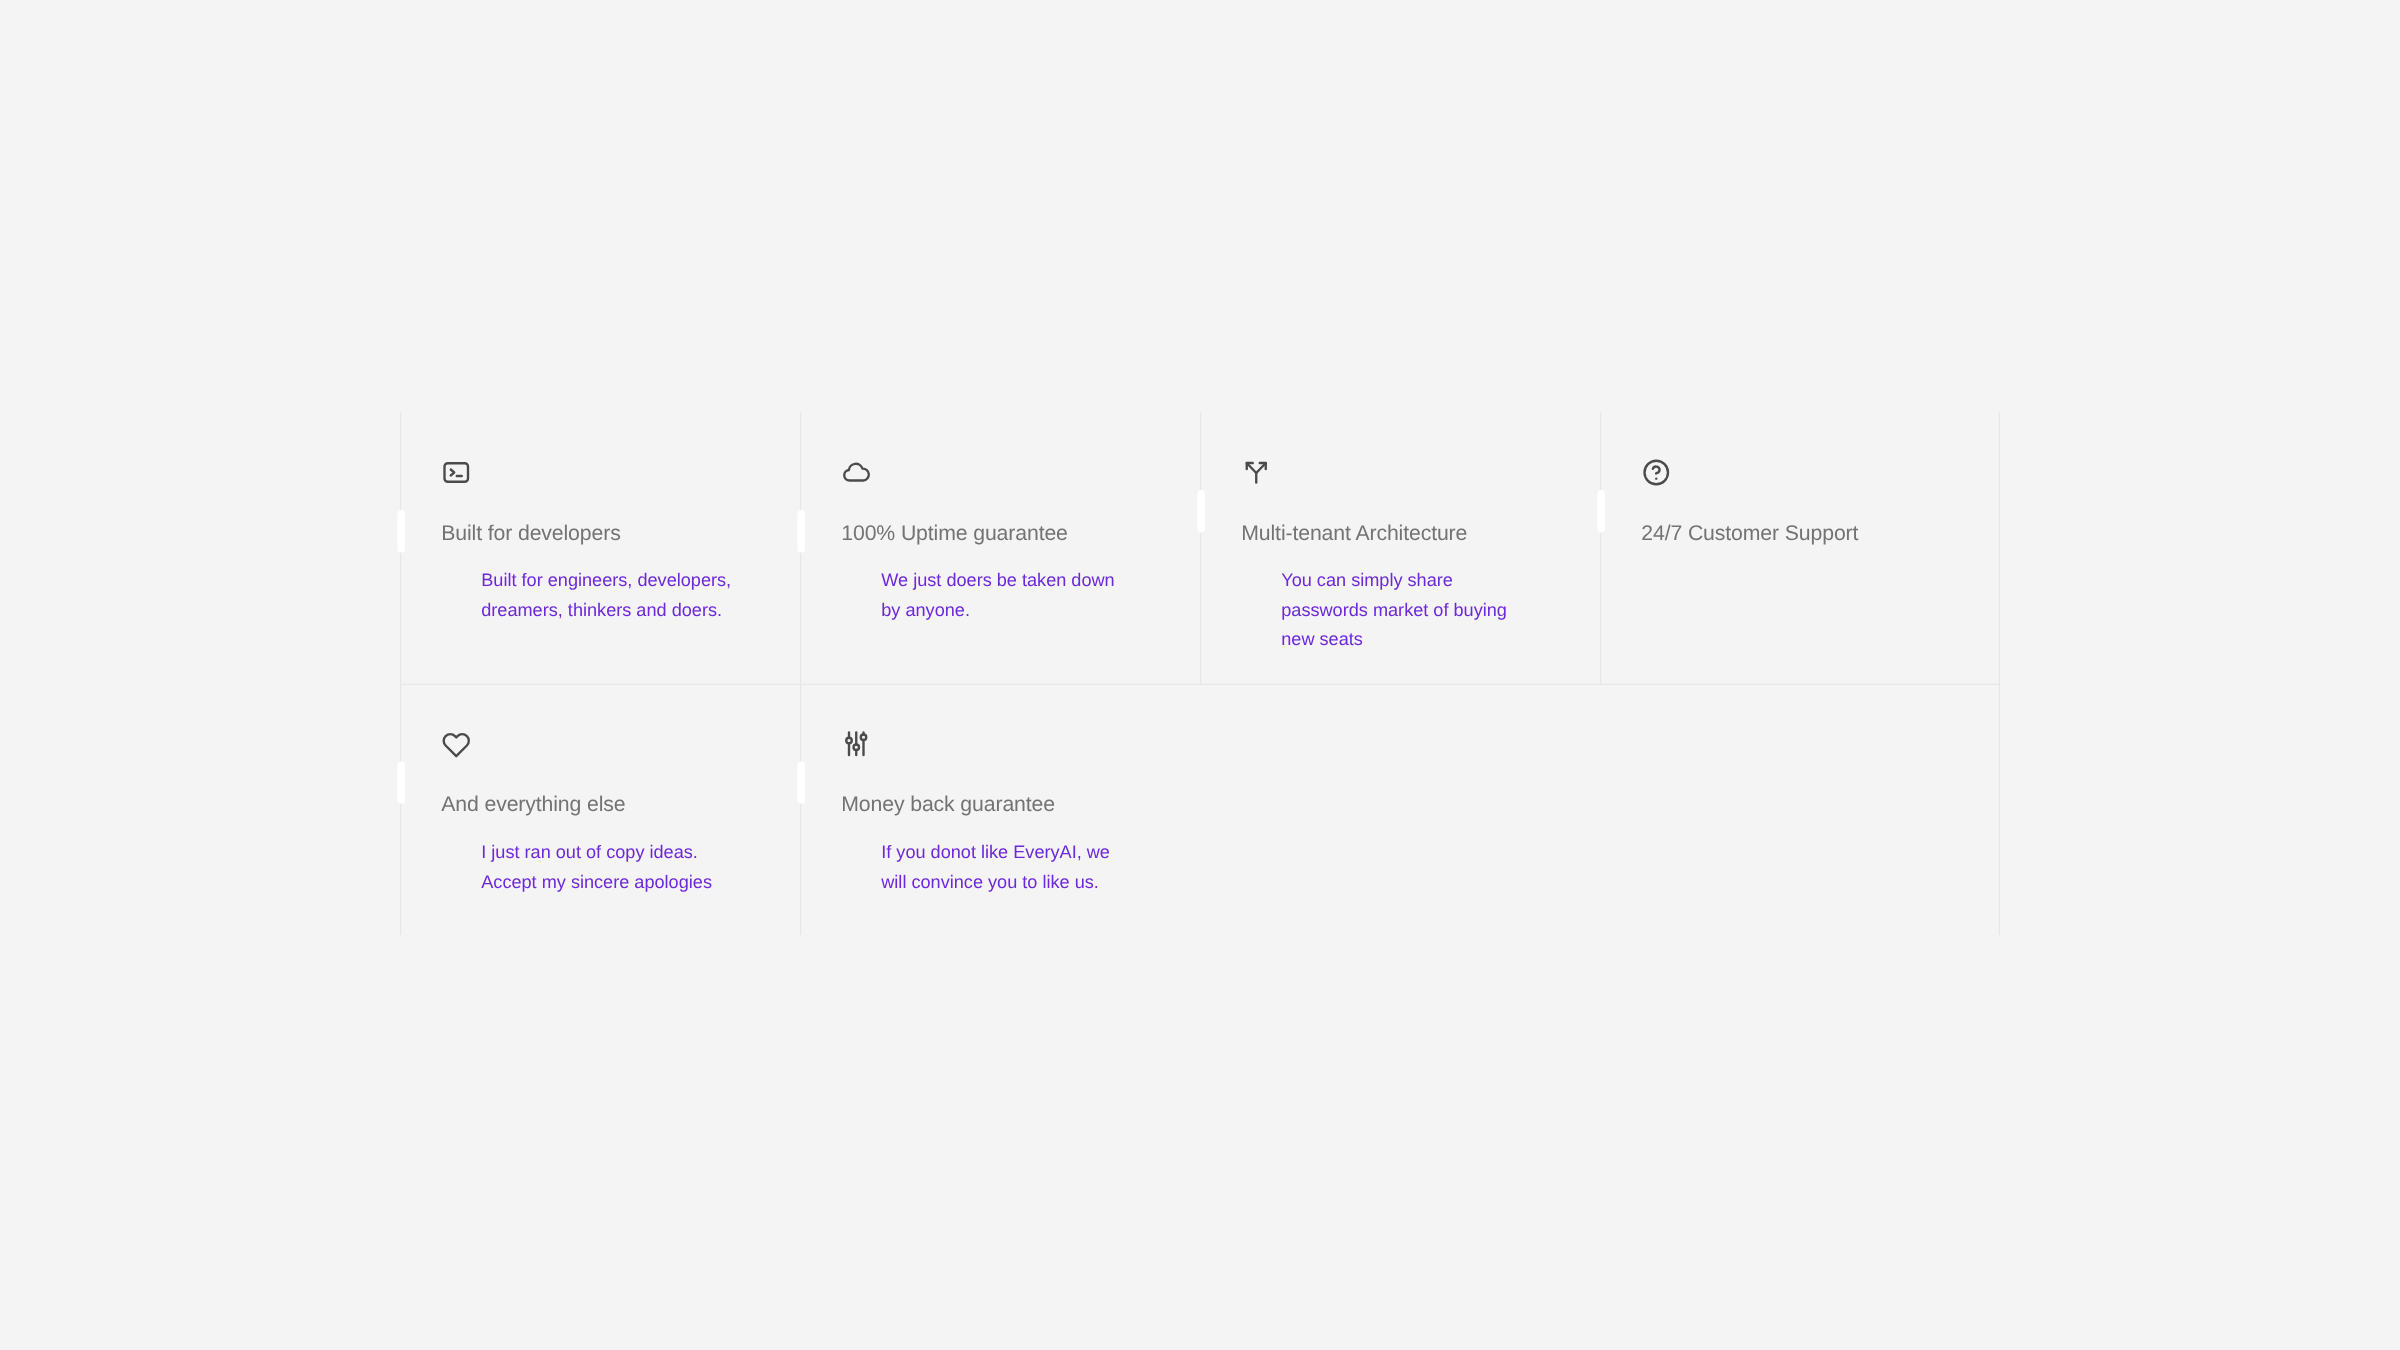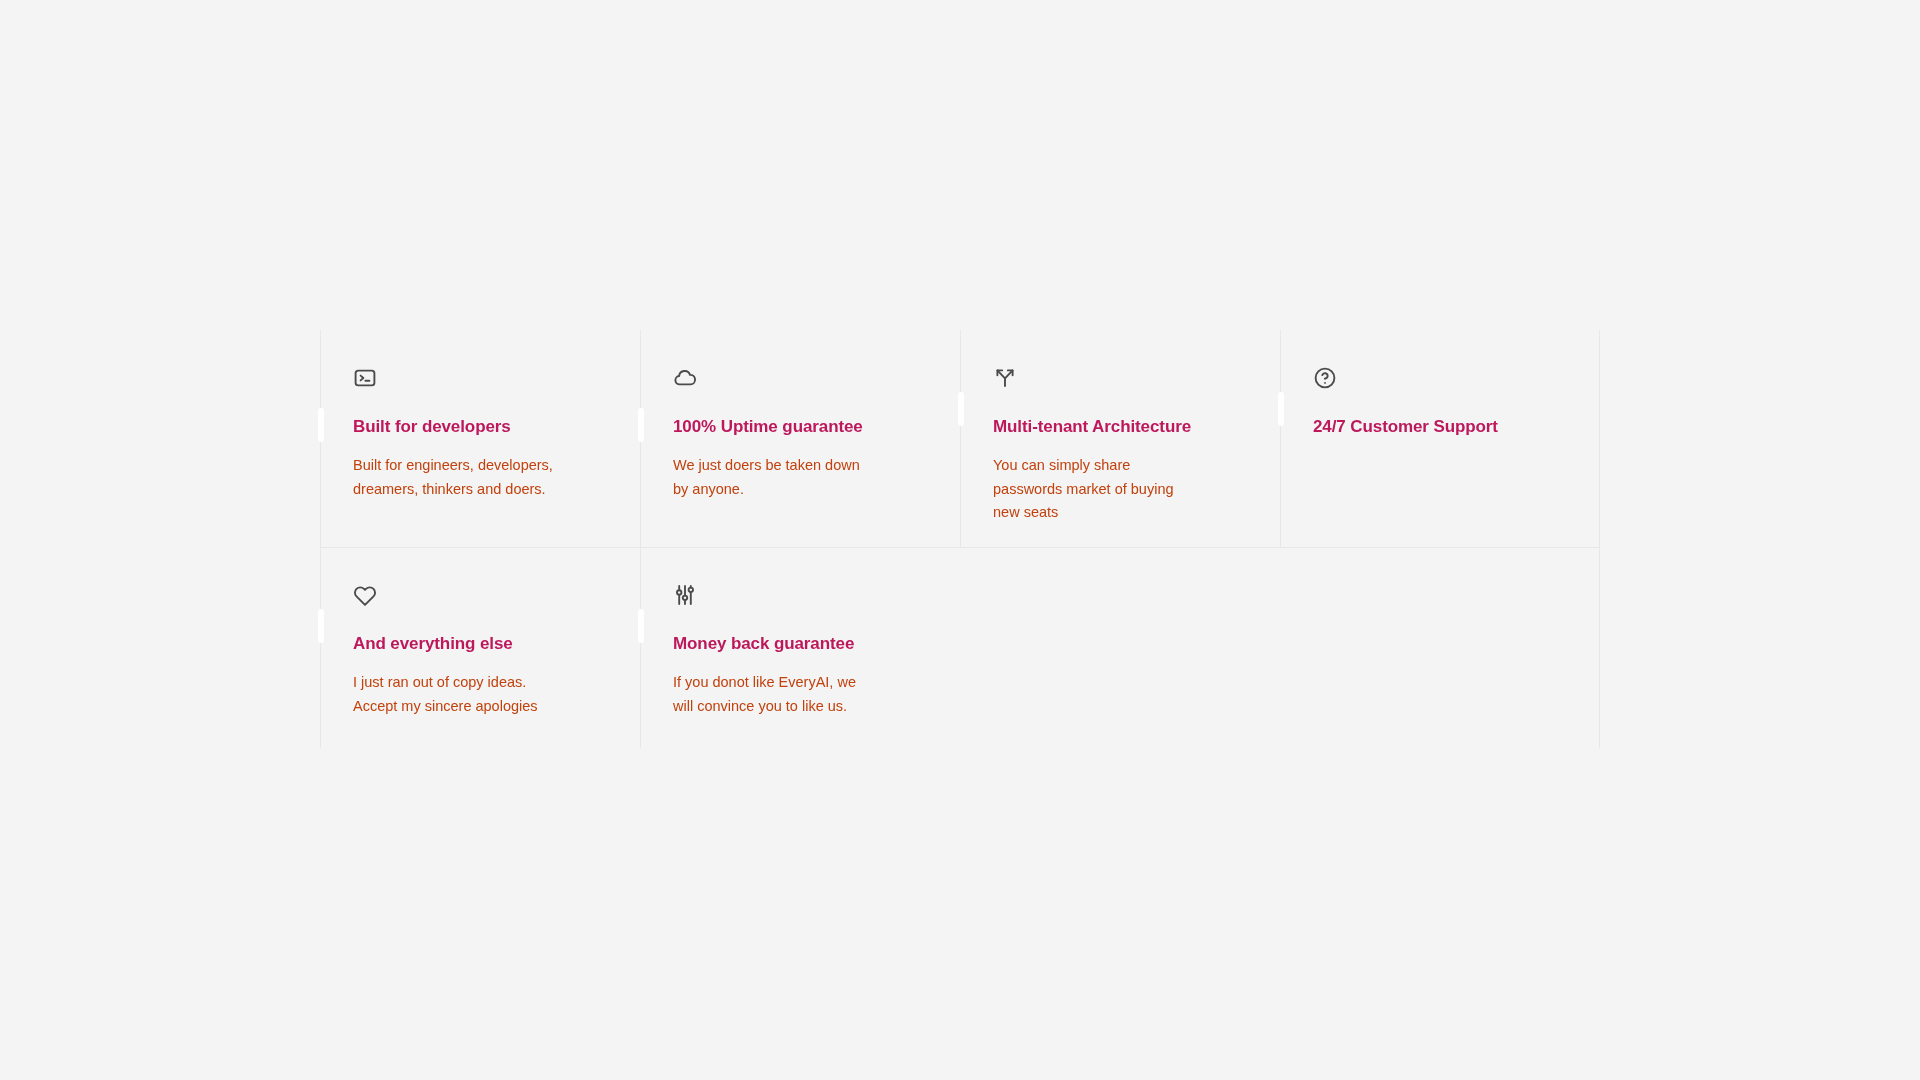--- a/index.html
+++ b/index.html
@@ -78,32 +78,33 @@
     height:24px;
     display:block;
     color:#4b4b4b;
     margin-bottom:26px;
   }
   .card-icon svg { display:block; width:24px; height:24px; }
 
   
   .card-title {
     font-size:17px;
-    font-weight:700;
+    font-weight:400;
     line-height:1.3;
-    color:#be185d;
+    color:#737373;
     letter-spacing:-0.1px;
     margin-bottom:16px;
   }
   .card-desc {
     font-size:14.5px;
     font-weight:400;
     line-height:1.62;
-    color:#c2410c;
+    color:#6d28d9;
     max-width:208px;
+    margin-left:32px;
   }
   .feature-card.row-2 .card-desc { max-width:200px; }
   .feature-card.row-1.col-2 .card-desc,
   .feature-card.row-1.col-4 .card-desc { max-width:196px; }
 </style>
 </head>
 <body>
 
 <div id="page">
 

